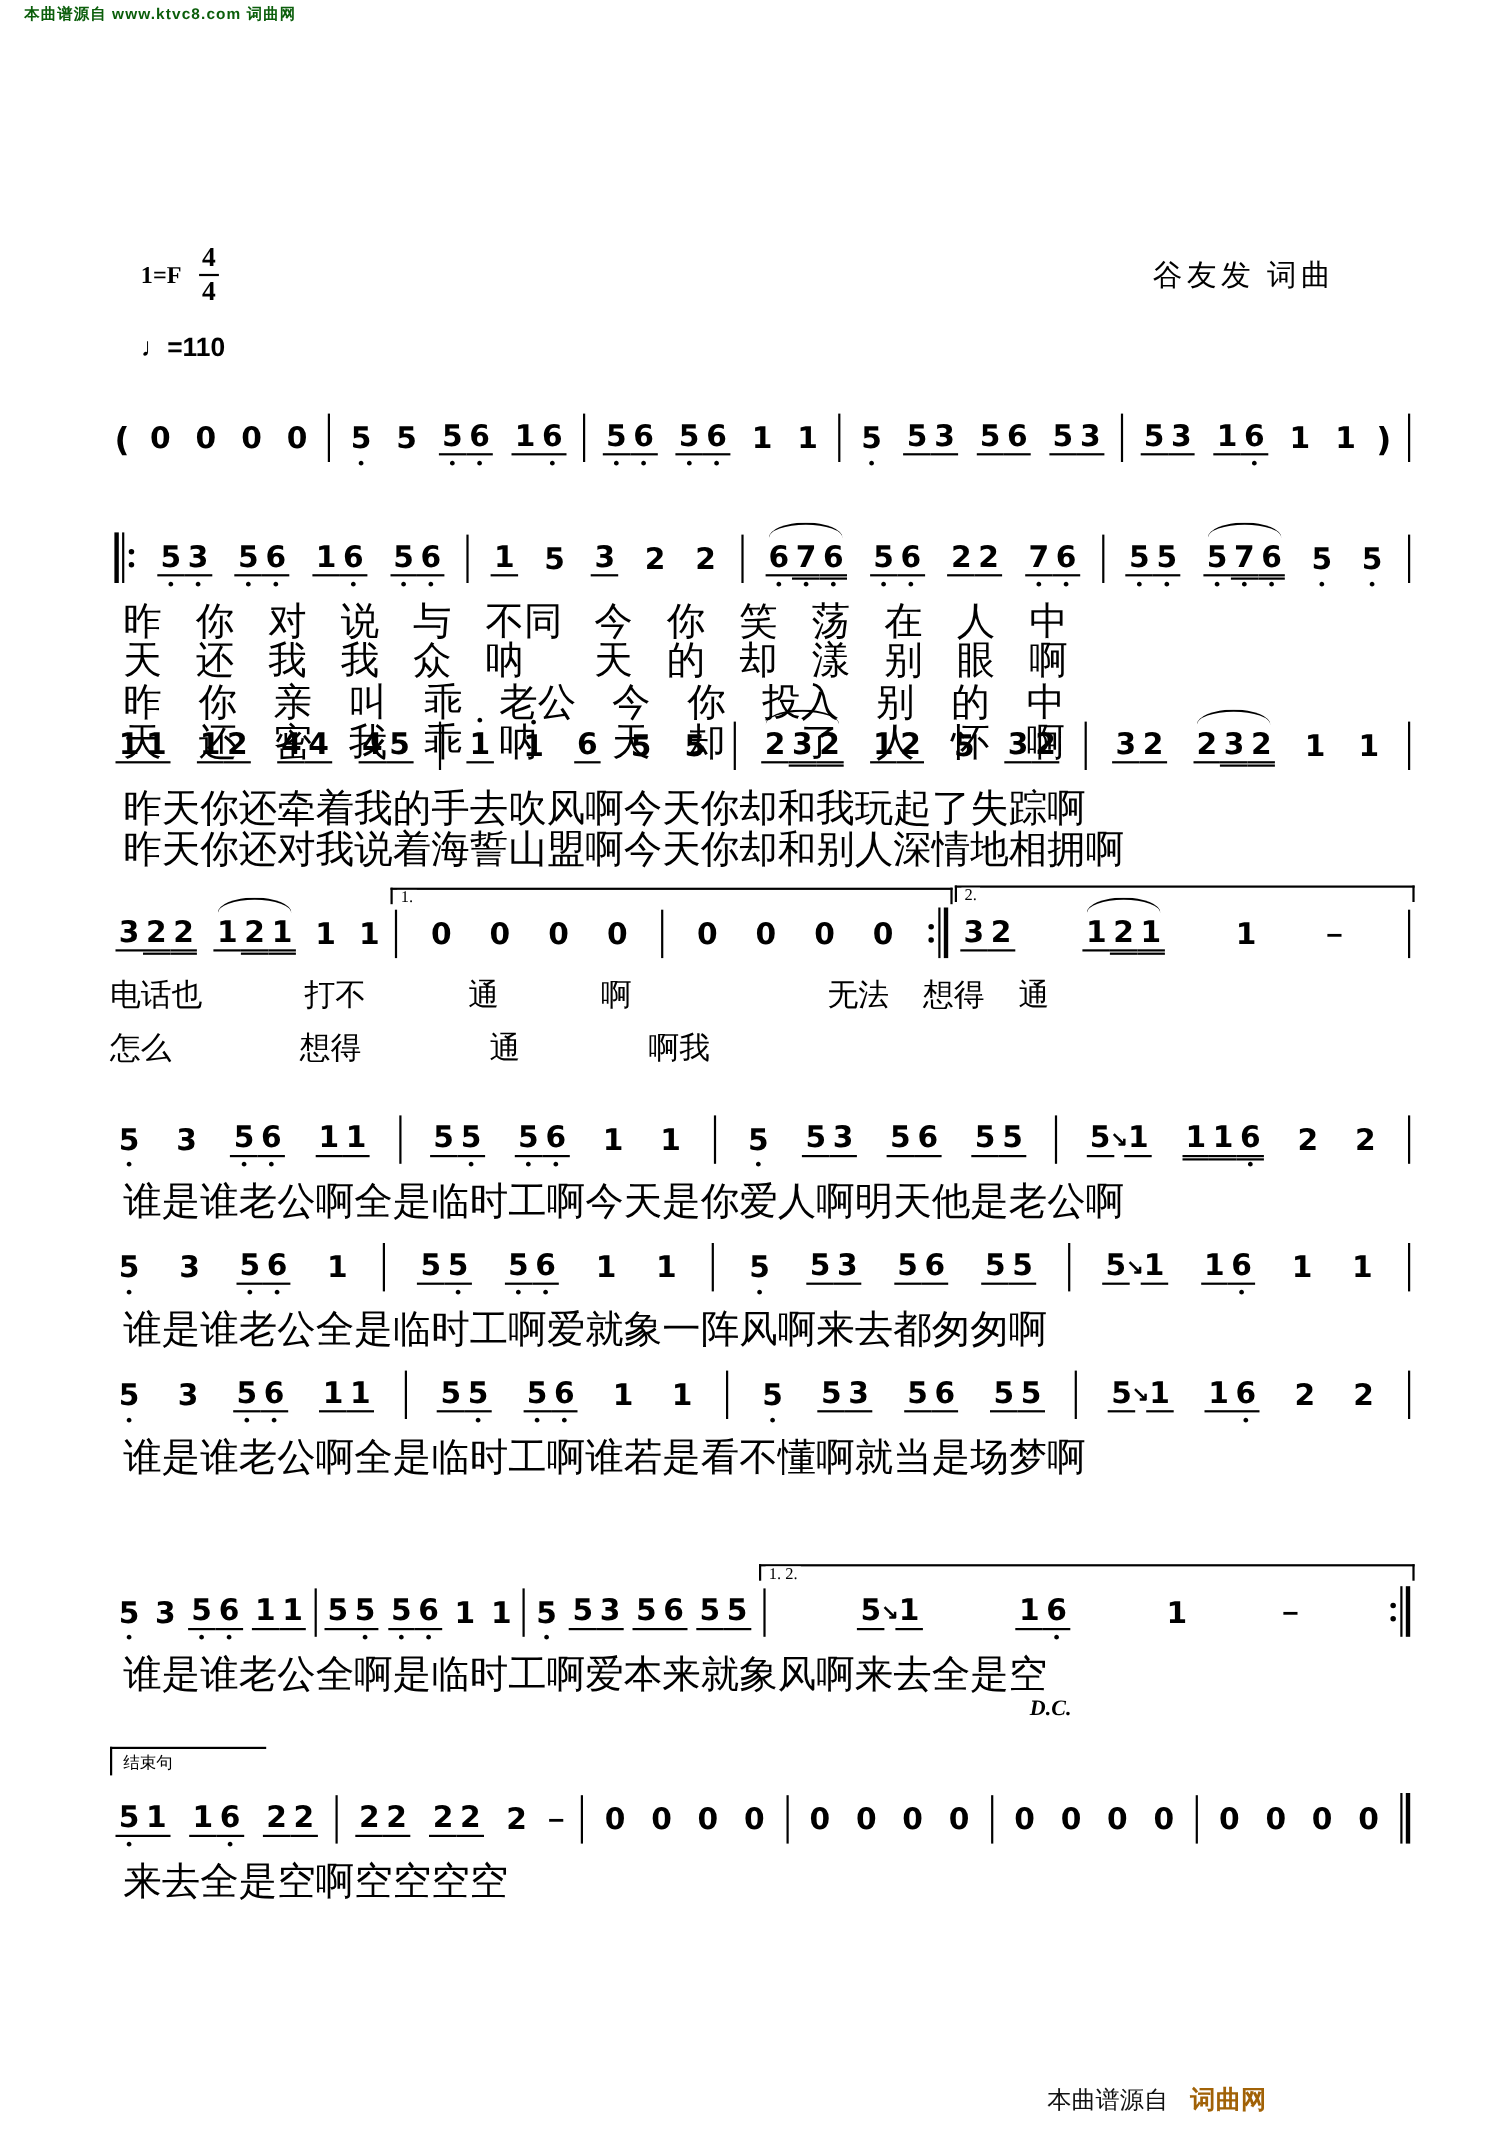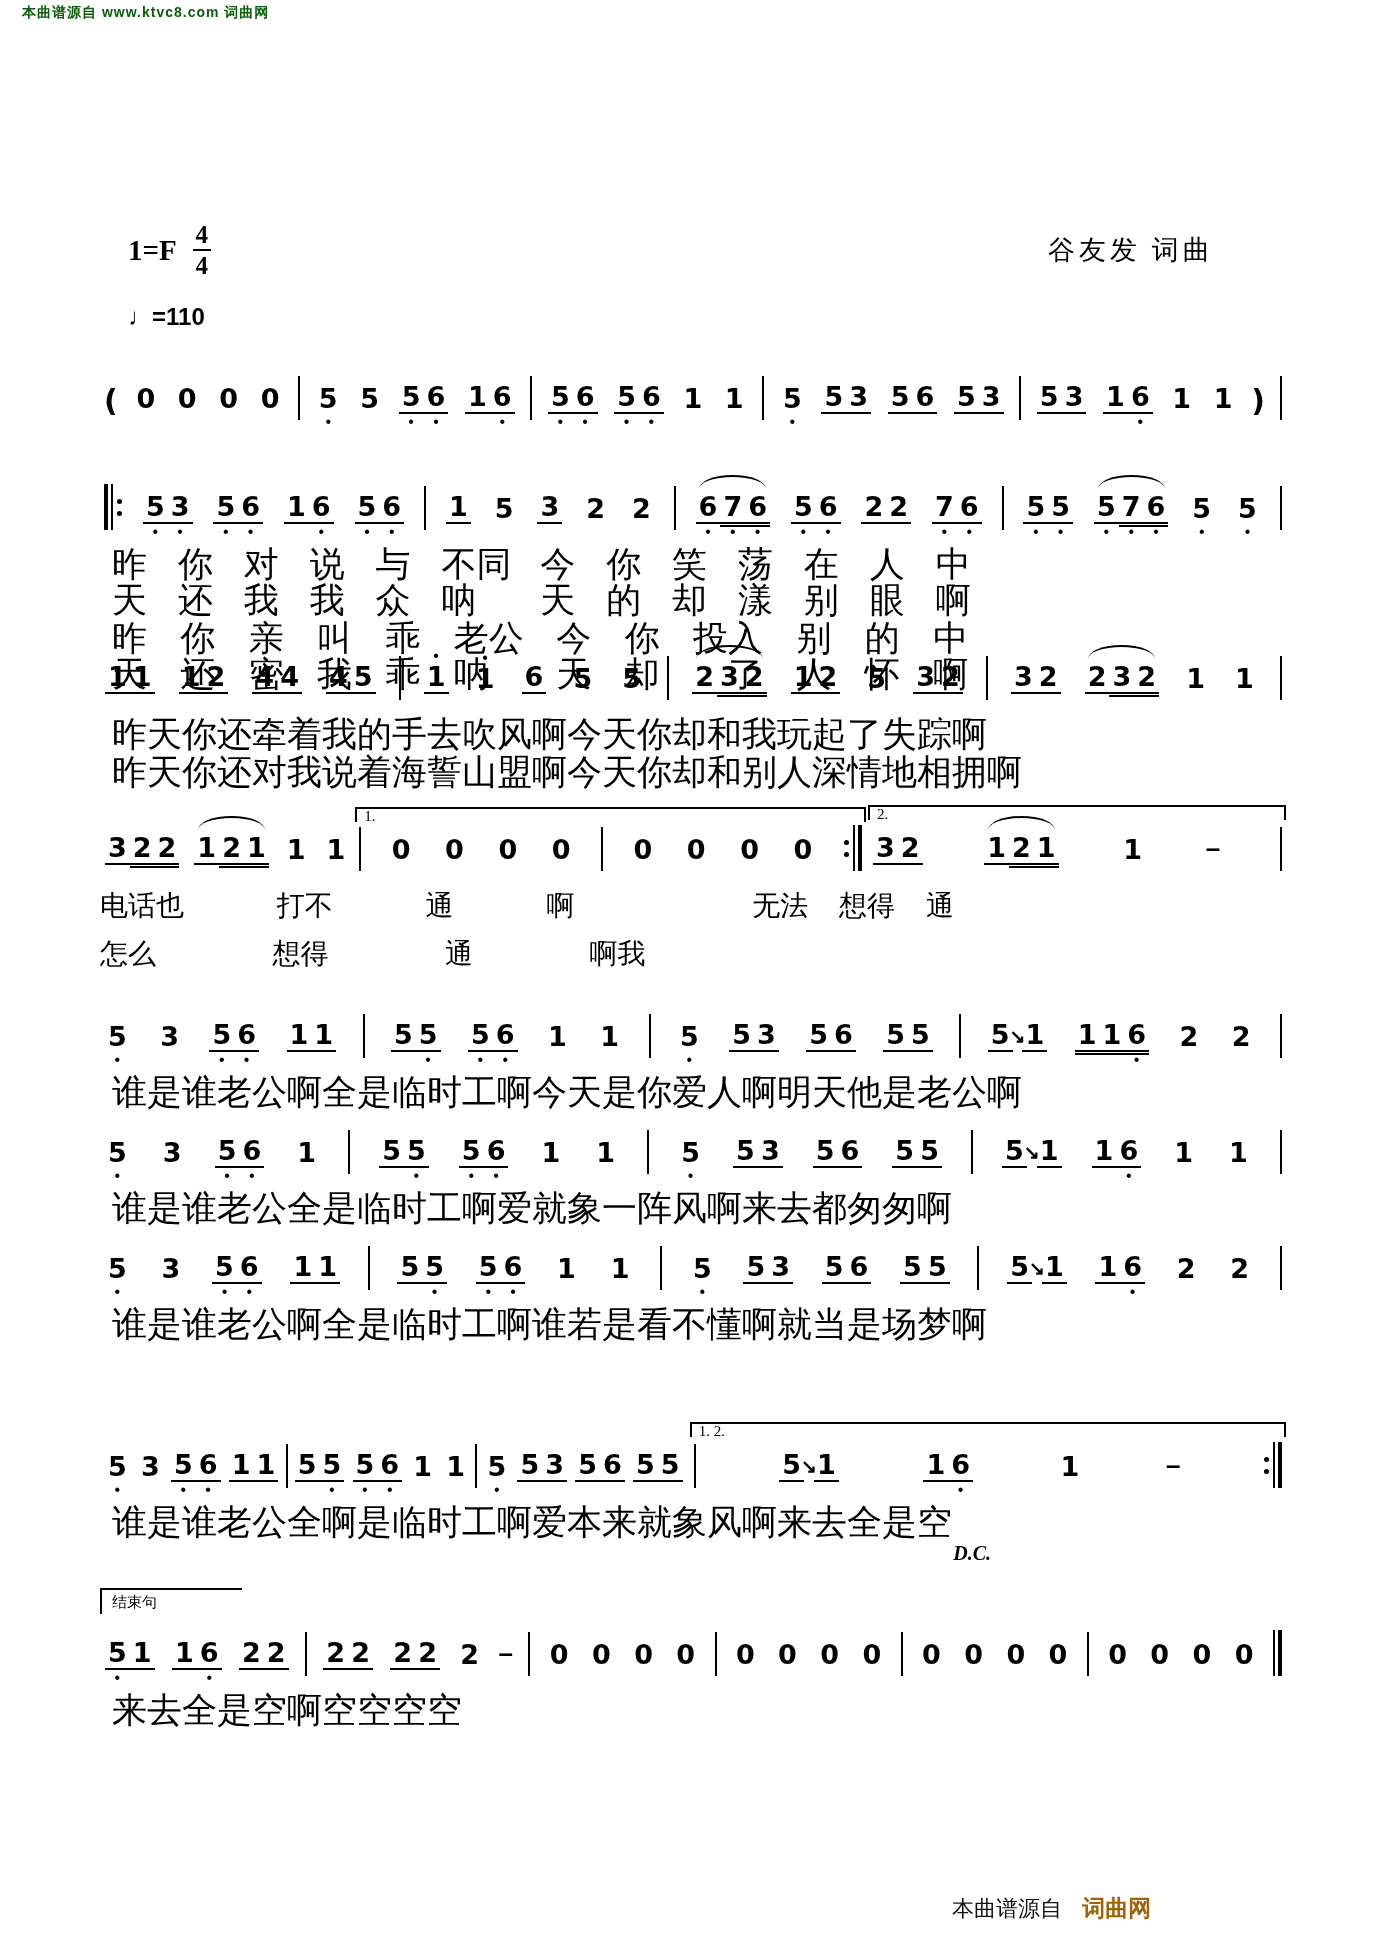--- a/index.html
+++ b/index.html
@@ -5,21 +5,21 @@
   html,body{margin:0;padding:0;background:#888;}
   .page{position:relative;width:1374px;height:1953px;background:#ffffff;overflow:hidden;
         font-family:"Liberation Sans",sans-serif;color:#000;}
   
   .watermark{position:absolute;top:4px;left:22px;font-size:14px;font-weight:bold;
              color:#0b5e0b;letter-spacing:1px;white-space:nowrap;}
   .title{position:absolute;top:90px;left:0;width:100%;text-align:center;
          font-size:46px;font-weight:bold;letter-spacing:3px;}
   .keyblock{position:absolute;top:222px;left:128px;display:flex;align-items:center;
             font-family:"Liberation Serif",serif;font-weight:bold;}
-  .keysig{font-size:29px;text-align:center;}
+  .keysig{font-size:22px;text-align:center;}
   .meter{display:inline-flex;flex-direction:column;align-items:center;margin-left:16px;
          font-size:25px;line-height:1;}
   .meter .mline{width:18px;border-top:2px solid #000;margin:2px 0;}
   .composer{position:absolute;top:232px;left:1048px;font-family:"Liberation Serif",serif;
             font-size:27px;letter-spacing:4px;}
   .tempo{position:absolute;top:303px;left:128px;font-size:24px;font-weight:bold;}
   
   .system{position:absolute;left:100px;right:88px;padding-top:10px;}
   .noterow{display:flex;justify-content:space-between;align-items:flex-end;gap:2px;}
   .part{display:flex;justify-content:space-between;align-items:flex-end;flex:1;gap:2px;padding:0 4px;}
@@ -53,21 +53,21 @@
   
   .lyric{display:flex;margin-top:10px;padding-left:12px;
          font-family:Liberation Serif, serif;font-size:35px;line-height:36px;}
   .lyric + .lyric{margin-top:2px;}
   .lyricabs{position:relative;height:38px;margin-top:10px;font-family:"Liberation Serif",serif;
             font-size:28px;line-height:36px;}
   .seg{position:absolute;top:0;display:flex;justify-content:space-between;}
   .endlabel{width:130px;border-top:2px solid #000;border-left:2px solid #000;
             font-family:"Liberation Serif",serif;font-size:15px;padding:3px 0 2px 10px;
             margin-bottom:14px;}
-  .dc{position:absolute;top:130px;right:295px;font-family:"Liberation Serif",serif;
+  .dc{position:absolute;top:130px;right:312px;font-family:"Liberation Serif",serif;
       font-style:italic;font-weight:bold;font-size:20px;}
   
   .footer{position:absolute;top:1893px;left:952px;font-size:22px;white-space:nowrap;}
   .footer .pfx{color:#111;font-family:Liberation Sans, sans-serif;}
   .footer .site{color:#a16207;font-weight:bold;margin-left:14px;font-size:23px;}
 </style>
 </head>
 <body>
 
 <div class="page">

